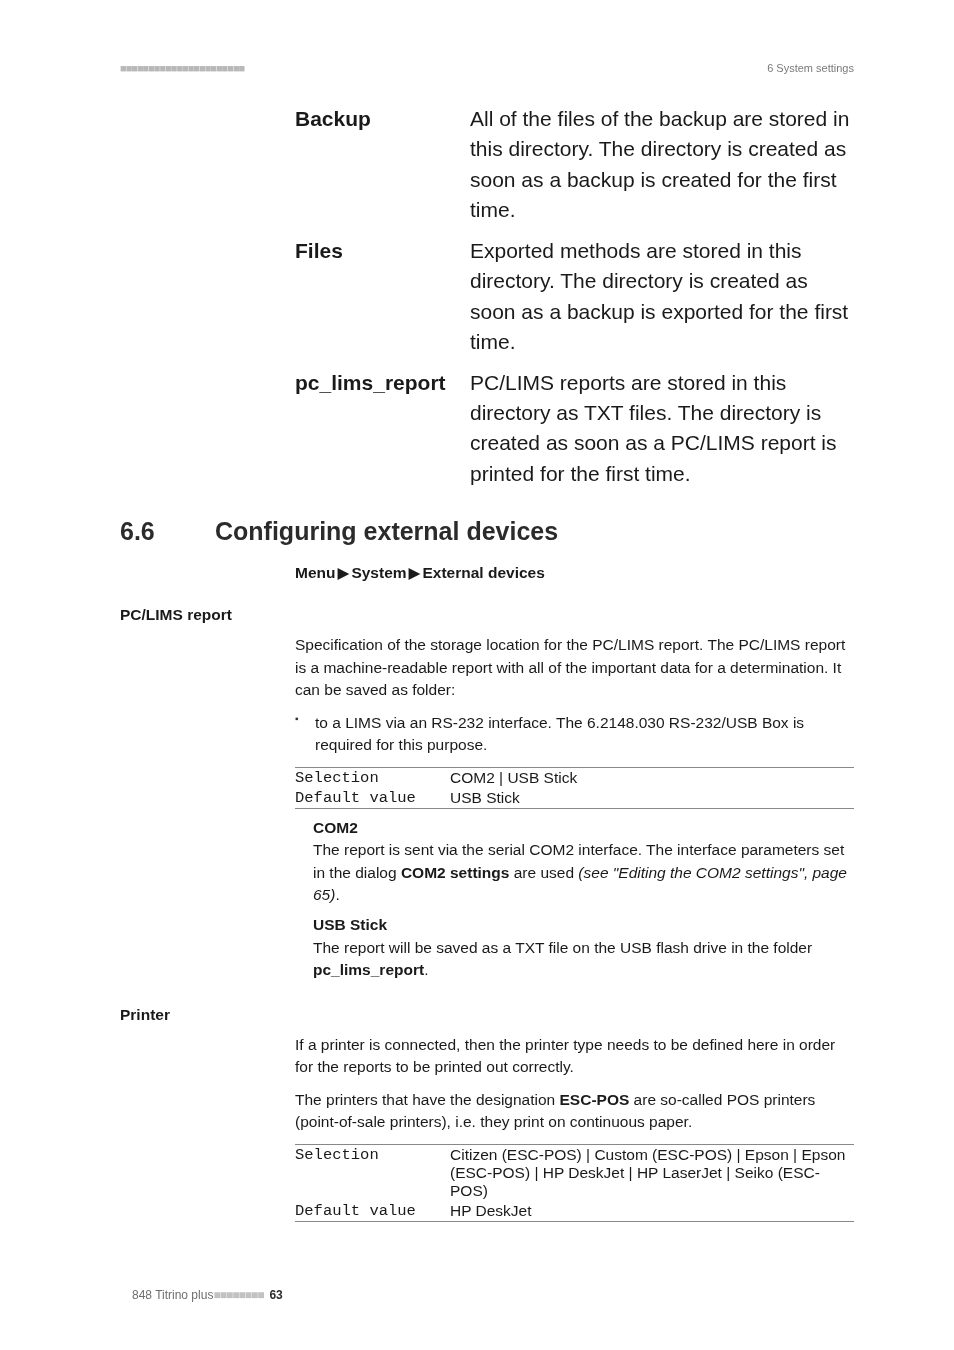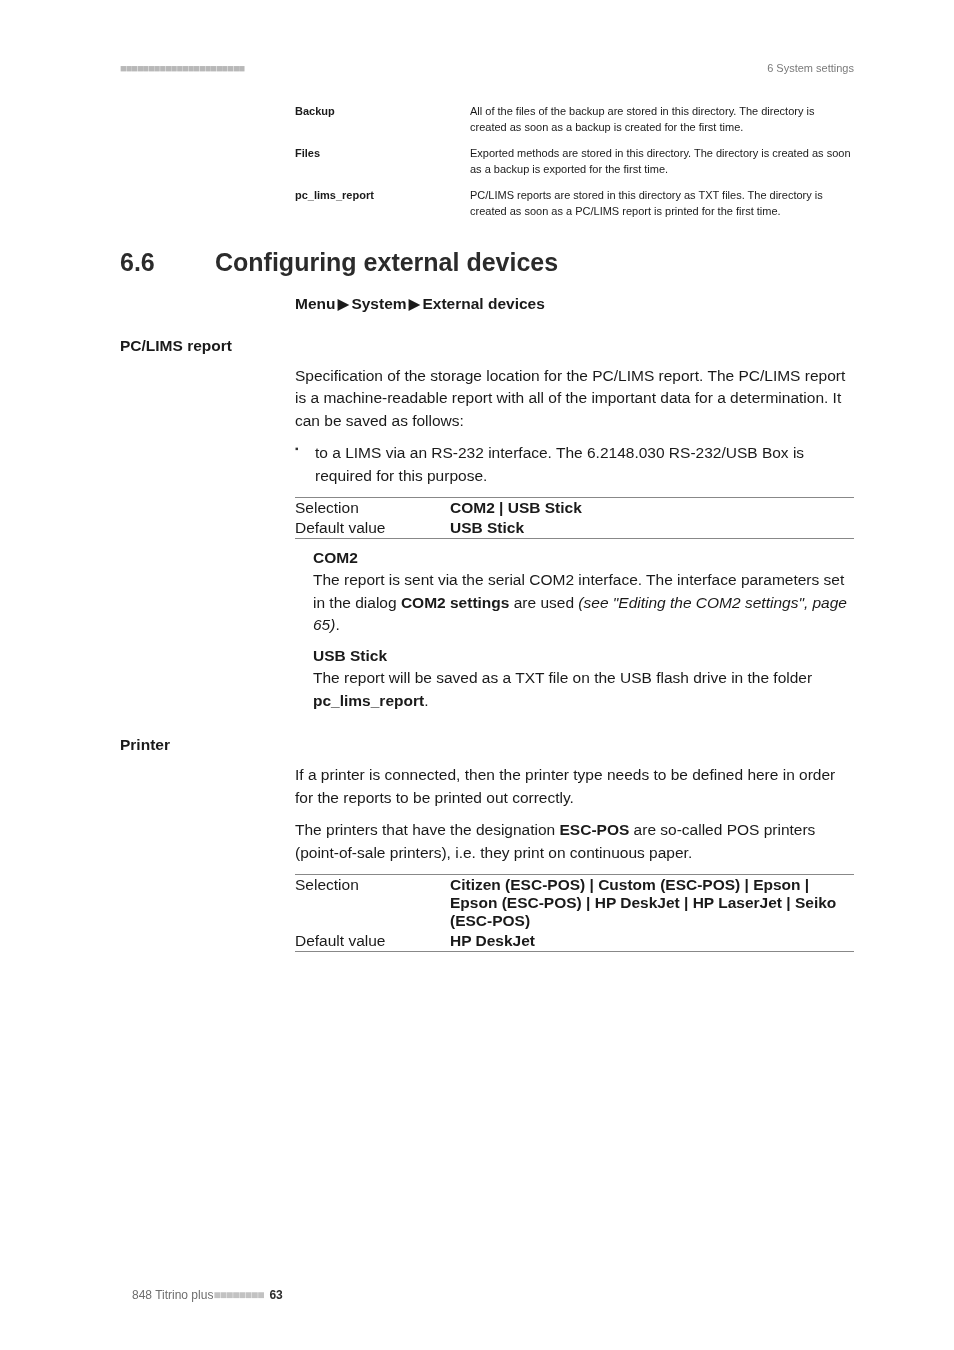--- a/index.html
+++ b/index.html
@@ -27,21 +27,21 @@
   .header-dots {
     letter-spacing: -1px;
     color: #b8b8b8;
   }
   .defs {
     margin-left: 175px;
   }
   .def-row {
     display: flex;
     margin-bottom: 10px;
-    font-size: 11px;
+    font-size: 21px;
     line-height: 1.45;
   }
   .def-term {
     width: 175px;
     font-weight: 700;
     flex-shrink: 0;
   }
   .def-desc {
     flex: 1;
   }
@@ -111,25 +111,26 @@
     border-bottom: 1px solid #888;
     margin-top: 8px;
   }
   .param-row {
     display: flex;
     padding: 1px 0;
   }
   .param-label {
     width: 155px;
     flex-shrink: 0;
+    font-family: Liberation Mono, monospace;
   }
   .param-value {
     flex: 1;
   }
-  .param-value b { font-weight: 700; }
+  .param-value b { font-weight: 400; }
   .option-block {
     margin-left: 193px;
     margin-top: 8px;
     font-size: 15.5px;
     line-height: 1.45;
   }
   .option-title {
     font-weight: 700;
   }
   .option-body {
@@ -194,21 +195,21 @@
     <div class="section-title">Configuring external devices</div>
   </div>
 
   <div class="menu-path">
     <span>Menu</span><span class="pathsep">▶</span><span>System</span><span class="pathsep">▶</span><span>External devices</span>
   </div>
 
   <div class="side-label">PC/LIMS report</div>
 
   <div class="body-text">
-    <p>Specification of the storage location for the PC/LIMS report. The PC/LIMS report is a machine-readable report with all of the important data for a determination. It can be saved as follows:</p>
+    <p>Specification of the storage location for the PC/LIMS report. The PC/LIMS report is a machine-readable report with all of the important data for a determination. It can be saved as folder:</p>
     <ul class="bullets">
       <li>to a LIMS via an RS-232 interface. The 6.2148.030 RS-232/USB Box is required for this purpose.</li>
     </ul>
   </div>
 
   <div class="param-table">
     <div class="param-row">
       <div class="param-label">Selection</div>
       <div class="param-value"><b>COM2 | USB Stick</b></div>
     </div>

